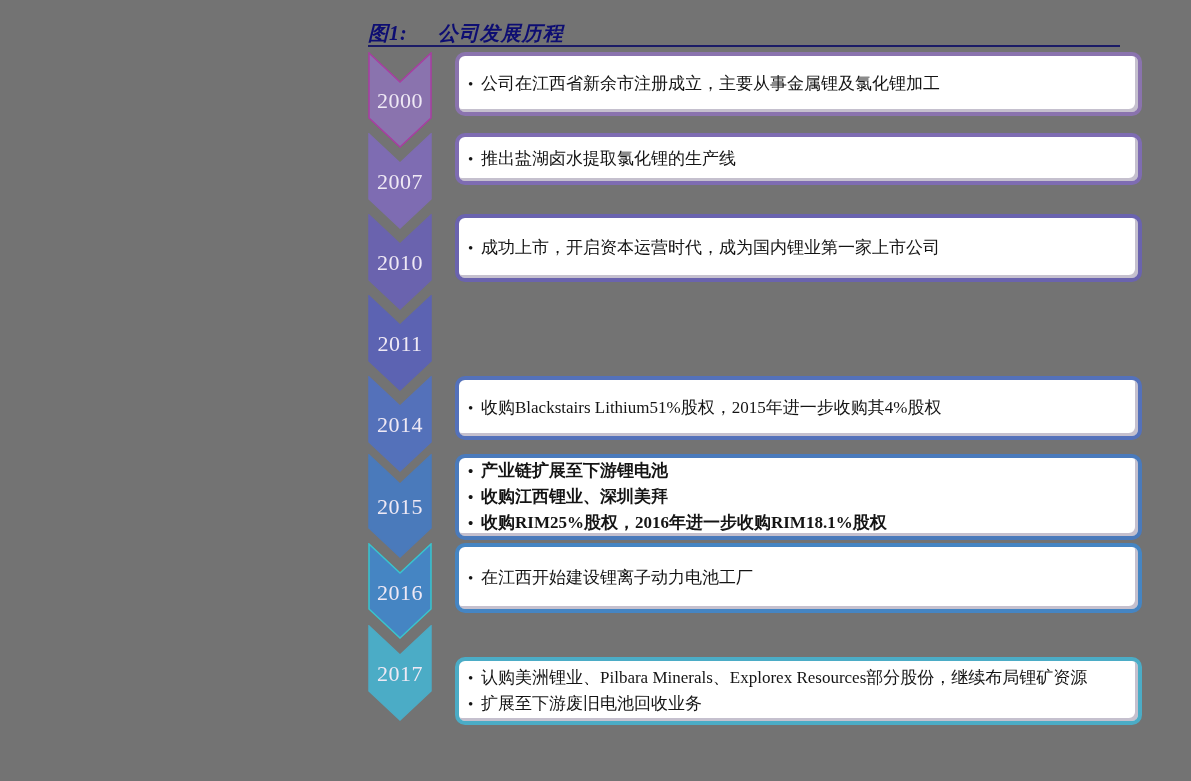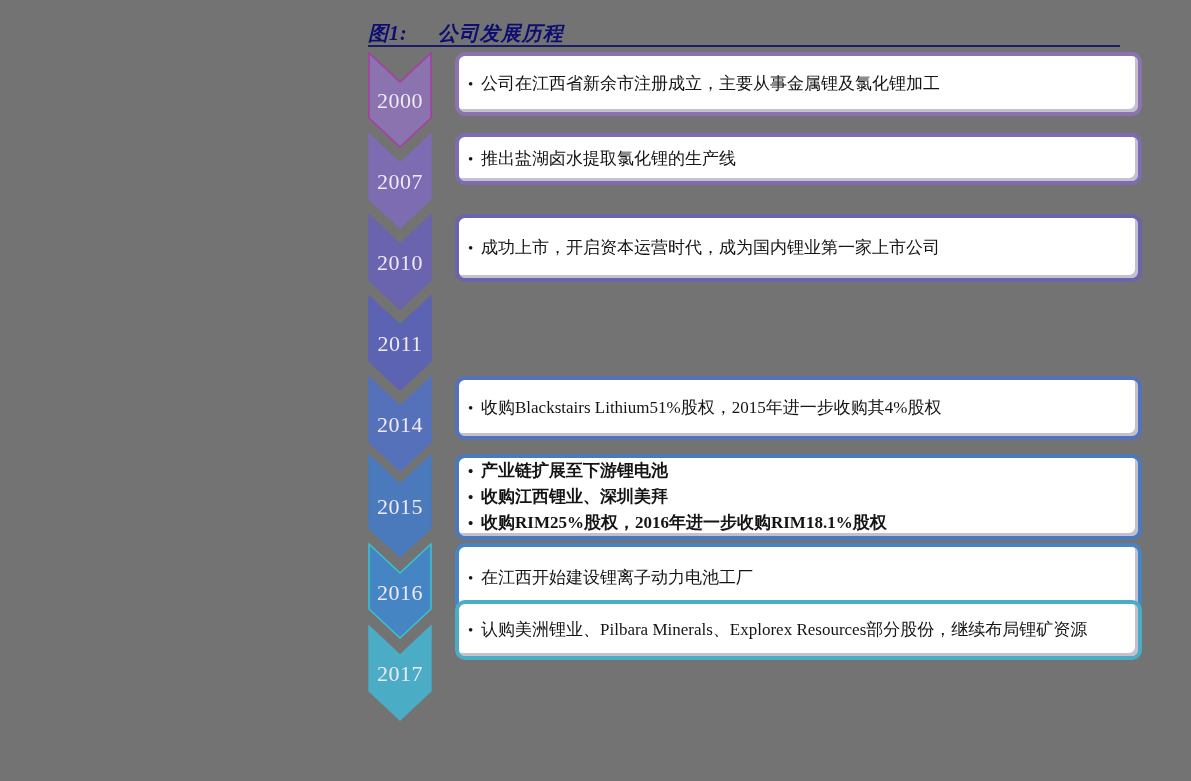--- a/index.html
+++ b/index.html
@@ -84,21 +84,22 @@
   <span class="year" style="top:494px;">2015</span>
 
   <div class="box" style="top: 543px; height: 70px; border-color: rgb(69, 133, 195);">
     <div class="line"><span class="bullet">•</span><span>在江西开始建设锂离子动力电池工厂</span></div>
   </div>
   <svg class="chev" style="top:543px;height:96px;" viewBox="0 0 64 96">
       <polygon points="1,1 32,30 63,1 63,66 32,95 1,66" stroke-width="1.5" fill="#4585C3" stroke="#38C5CE"></polygon>
     </svg>
   <span class="year" style="top:580px;">2016</span>
 
-  <div class="box" style="top: 600px; height: 60px; border-color: rgb(75, 172, 198);">
+  <div class="box" style="top: 657px; height: 68px; border-color: rgb(75, 172, 198);">
     <div class="line"><span class="bullet">•</span><span>认购美洲锂业、Pilbara Minerals、Explorex Resources部分股份，继续布局锂矿资源</span></div>
+    <div class="line"><span class="bullet">•</span><span>扩展至下游废旧电池回收业务</span></div>
   </div>
   <svg class="chev" style="top:625px;height:96px;" viewBox="0 0 64 96">
       <polygon points="1,1 32,30 63,1 63,66 32,95 1,66" stroke-width="1.5" fill="#4BACC6" stroke="#4BACC6"></polygon>
     </svg>
   <span class="year" style="top:661px;">2017</span>
 
 </div>
 
 </body></html>

